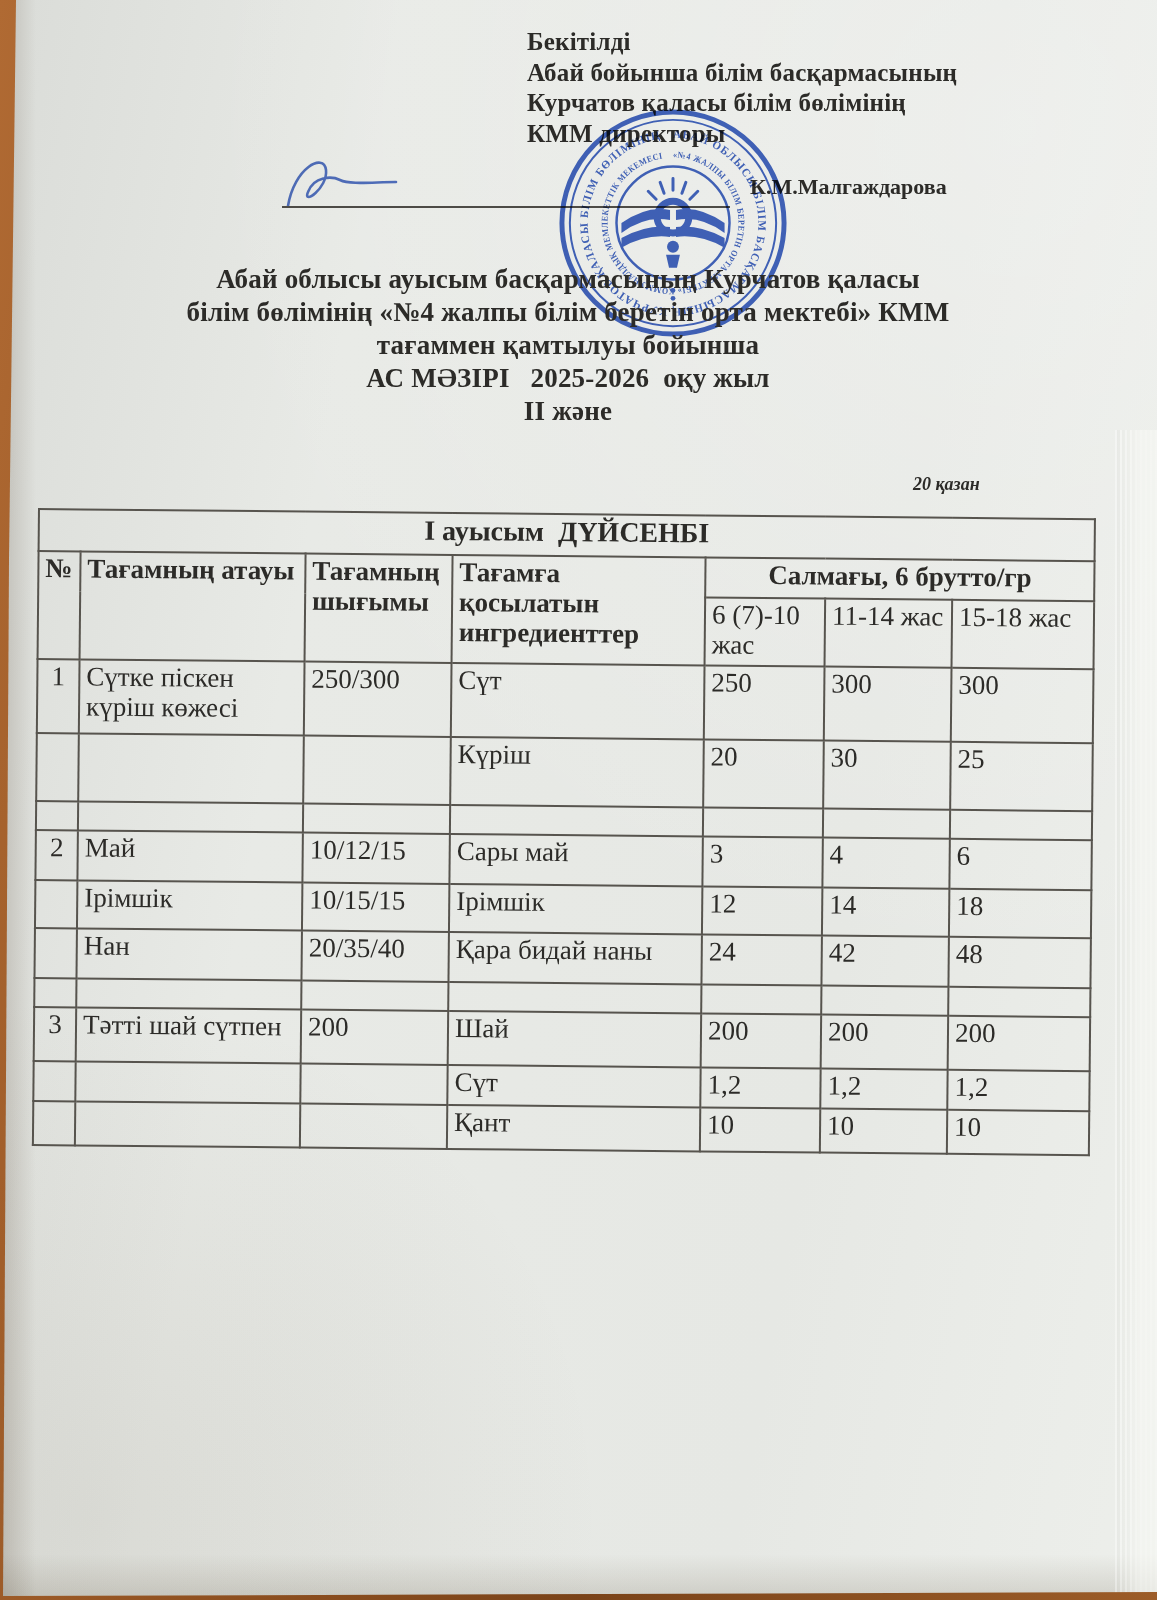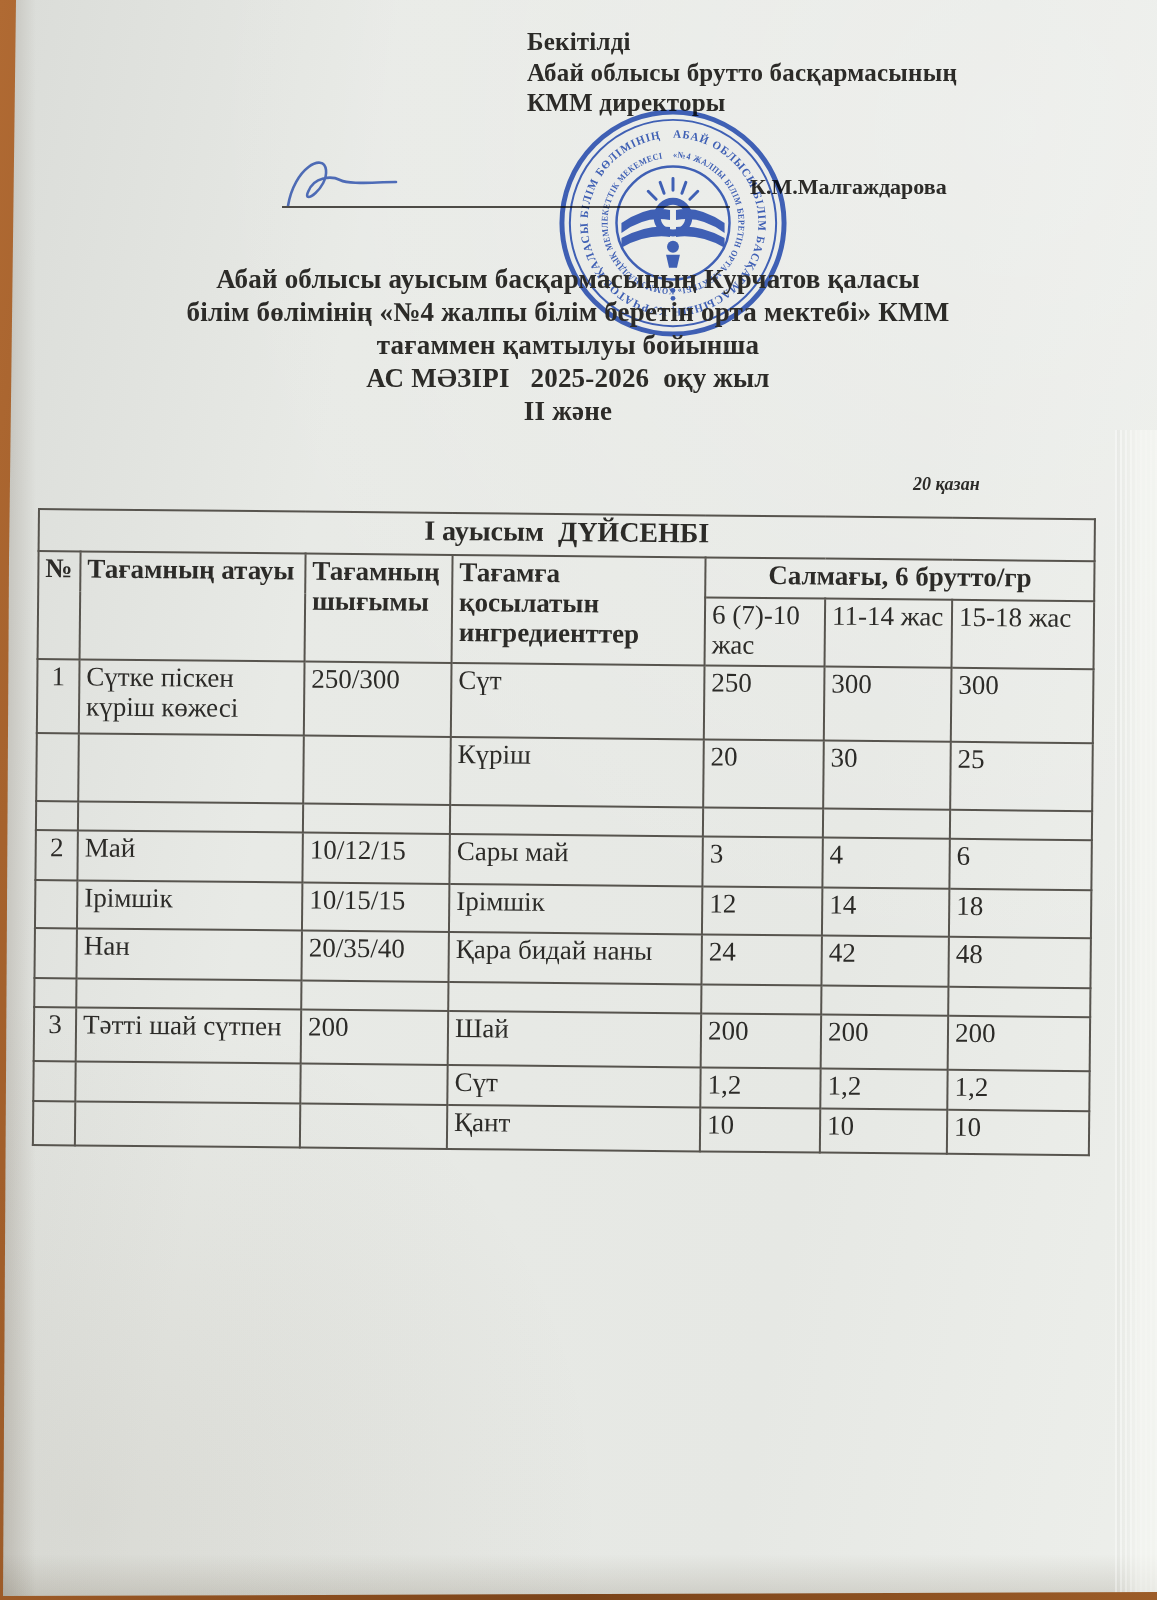--- a/index.html
+++ b/index.html
@@ -55,21 +55,22 @@
 </head>
 <body>
 
 <div class="stage">
   <div class="desk"></div>
 
   <div class="paper">
 
     <div class="approval">
       <div>Бекітілді</div>
-      <div>Абай облысы брутто басқармасының</div>
+      <div>Абай бойынша білім басқармасының</div>
+      <div>Курчатов қаласы білім бөлімінің</div>
       <div>КММ директоры</div>
     </div>
 
     <svg class="sig-squiggle" width="190" height="72" viewBox="0 0 190 72">
       <path d="M10,60 C16,22 46,6 48,24 C50,42 24,60 30,46 C36,30 54,30 62,34 C72,39 96,36 118,36" fill="none" stroke="#2a52bd" stroke-width="2.6" stroke-linecap="round" opacity=".8"></path>
     </svg>
 
     <div class="sig-line"></div>
     <div class="sig-name">К.М.Малгаждарова</div>
 

